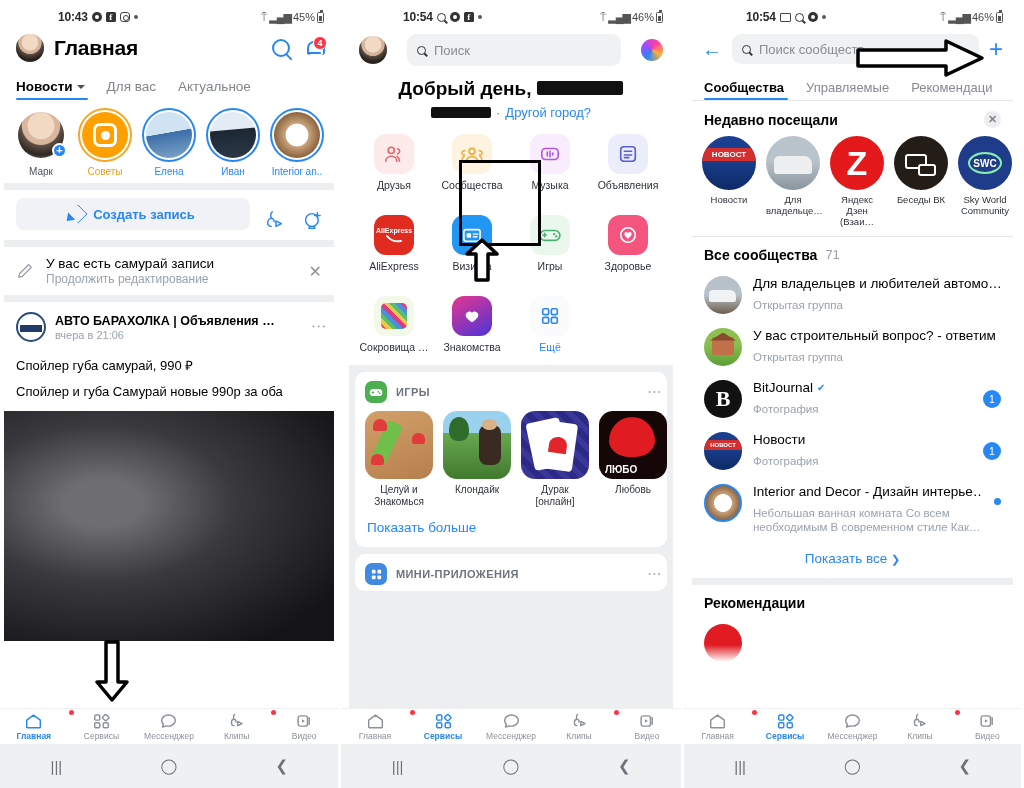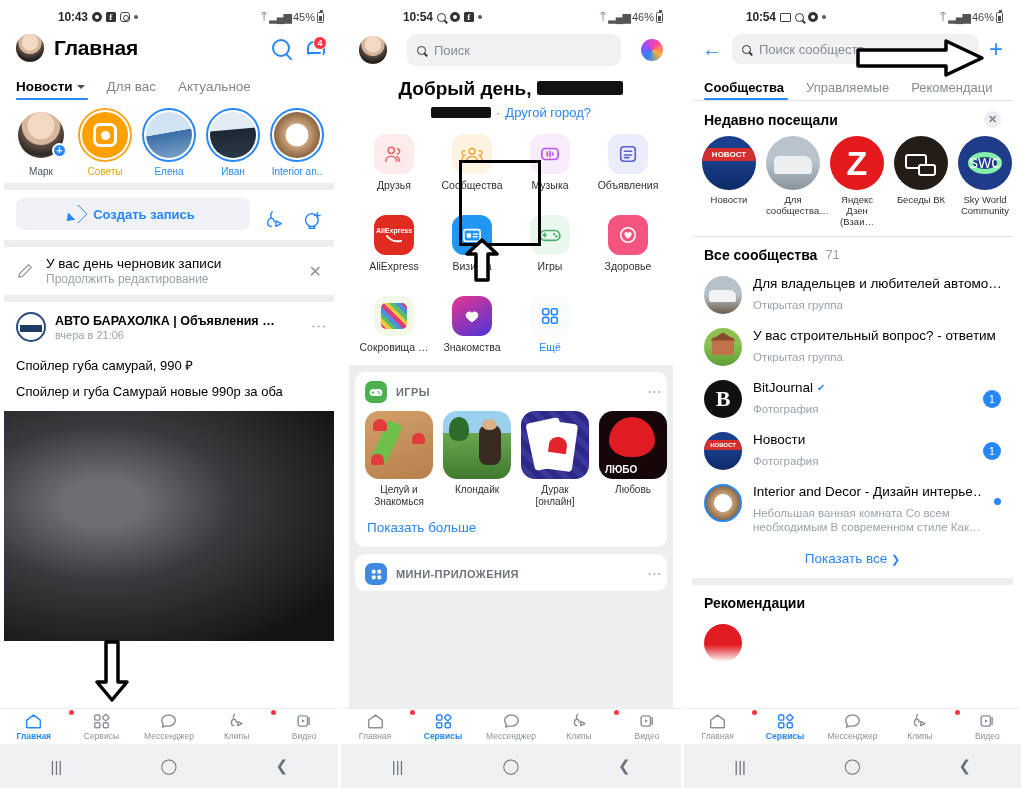--- a/index.html
+++ b/index.html
@@ -295,21 +295,21 @@
         </svg>
       </div>
 
       <div class="divider"></div>
 
       <div class="draft">
         <svg class="draft-pencil" viewBox="0 0 20 20">
           <path d="M3 17l1-4L14 3l3 3L7 16z" fill="none" stroke="#8b9199" stroke-width="1.3" stroke-linejoin="round"></path>
         </svg>
         <div>
-          <div class="draft-t1">У вас день черновик записи</div>
+          <div class="draft-t1">У вас есть самурай записи</div>
           <div class="draft-t2">Продолжить редактирование</div>
         </div>
         <div class="draft-x">✕</div>
       </div>
 
       <div class="divider"></div>
 
       <div>
         <div class="post-head">
           <div class="post-av"></div>
@@ -717,38 +717,38 @@
         <div class="recent">
           <div class="recent-av" style="background:linear-gradient(180deg,#1b3f8f 0 40%,#0d2a66);position:relative;overflow:hidden">
             <div style="position:absolute;left:0;top:12px;right:0;height:13px;background:#d32f2f;color:#fff;font-size:8px;font-weight:800;text-align:center;line-height:13px">НОВОСТ</div>
           </div>
           <div class="recent-lb">Новости</div>
         </div>
         <div class="recent">
           <div class="recent-av" style="background:linear-gradient(180deg,#b9c3cb 0 45%,#8a949c);position:relative;overflow:hidden">
             <div style="position:absolute;left:8px;top:20px;width:38px;height:18px;background:#eceef0;border-radius:5px 8px 3px 3px"></div>
           </div>
-          <div class="recent-lb">Для сообщества…</div>
+          <div class="recent-lb">Для владельце…</div>
         </div>
         <div class="recent">
           <div class="recent-av" style="background:#e3191c;display:flex;align-items:center;justify-content:center">
             <span style="color:#fff;font-size:34px;font-weight:800;line-height:34px;font-family:'Liberation Sans',sans-serif">Z</span>
           </div>
           <div class="recent-lb">Яндекс Дзен (Взаи…</div>
         </div>
         <div class="recent">
           <div class="recent-av" style="background:#241d17;position:relative">
             <div style="position:absolute;left:11px;top:18px;width:22px;height:15px;border:2px solid #fff;border-radius:3px"></div>
             <div style="position:absolute;left:24px;top:28px;width:18px;height:12px;border:2px solid #fff;border-radius:3px;background:#241d17"></div>
           </div>
           <div class="recent-lb">Беседы ВК</div>
         </div>
         <div class="recent">
           <div class="recent-av" style="background:#1f3c8a;display:flex;align-items:center;justify-content:center">
-            <div style="width:34px;height:22px;border:5px solid #86efac;border-radius:50%;display:flex;align-items:center;justify-content:center;color:#fff;font-size:14px;font-weight:400">SWC</div>
+            <div style="width:34px;height:22px;border:2px solid #86efac;border-radius:50%;display:flex;align-items:center;justify-content:center;color:#fff;font-size:10px;font-weight:700">SWC</div>
           </div>
           <div class="recent-lb">Sky World Community</div>
         </div>
       </div>
 
       <div class="hairline"></div>
 
       <div class="sec-title">
         <span>Все сообщества</span>
         <span class="sec-count">71</span>

